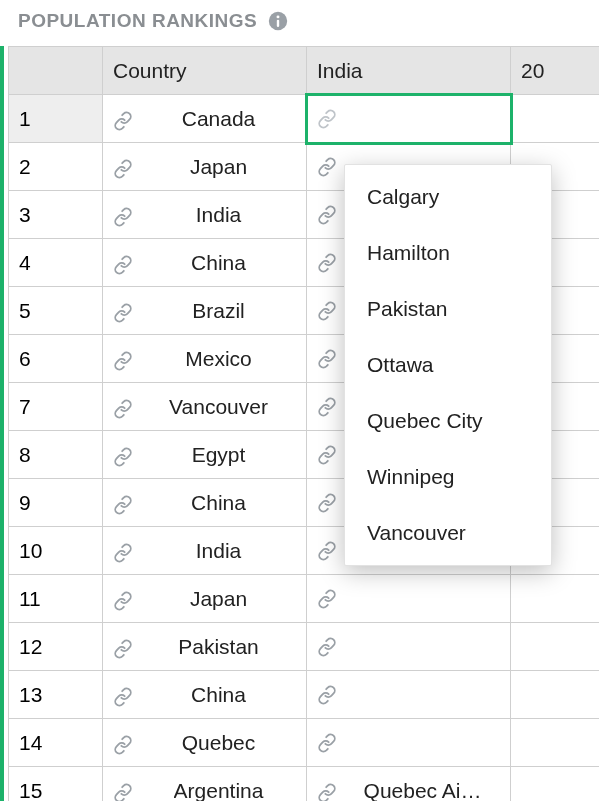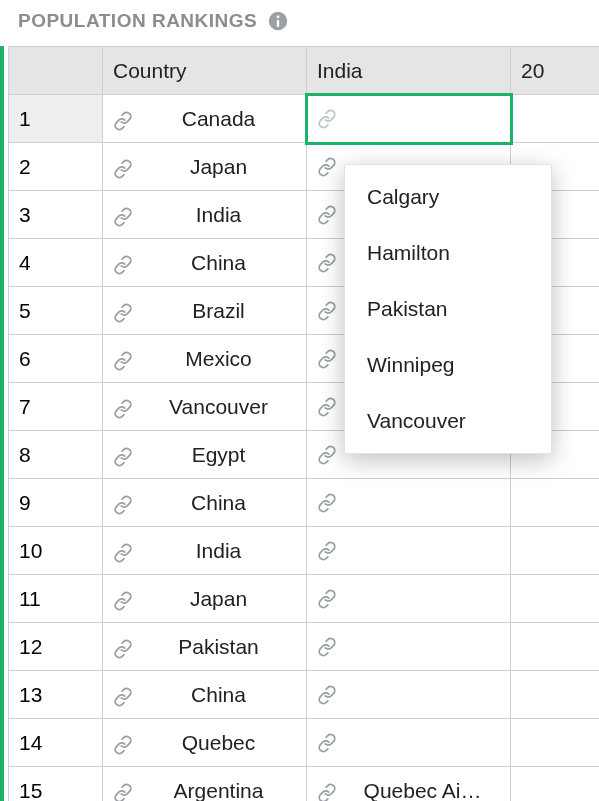--- a/index.html
+++ b/index.html
@@ -530,15 +530,17 @@
           <td></td>
         </tr>
       </tbody>
 </table>
 </div>
 
 <div class="dropdown" id="dropdown">
     <div class="dropdown-item">Calgary</div>
     <div class="dropdown-item">Hamilton</div>
     <div class="dropdown-item">Pakistan</div>
+    <div class="dropdown-item">Ottawa</div>
+    <div class="dropdown-item">Quebec City</div>
     <div class="dropdown-item">Winnipeg</div>
     <div class="dropdown-item">Vancouver</div>
   </div>
 
 </body></html>

